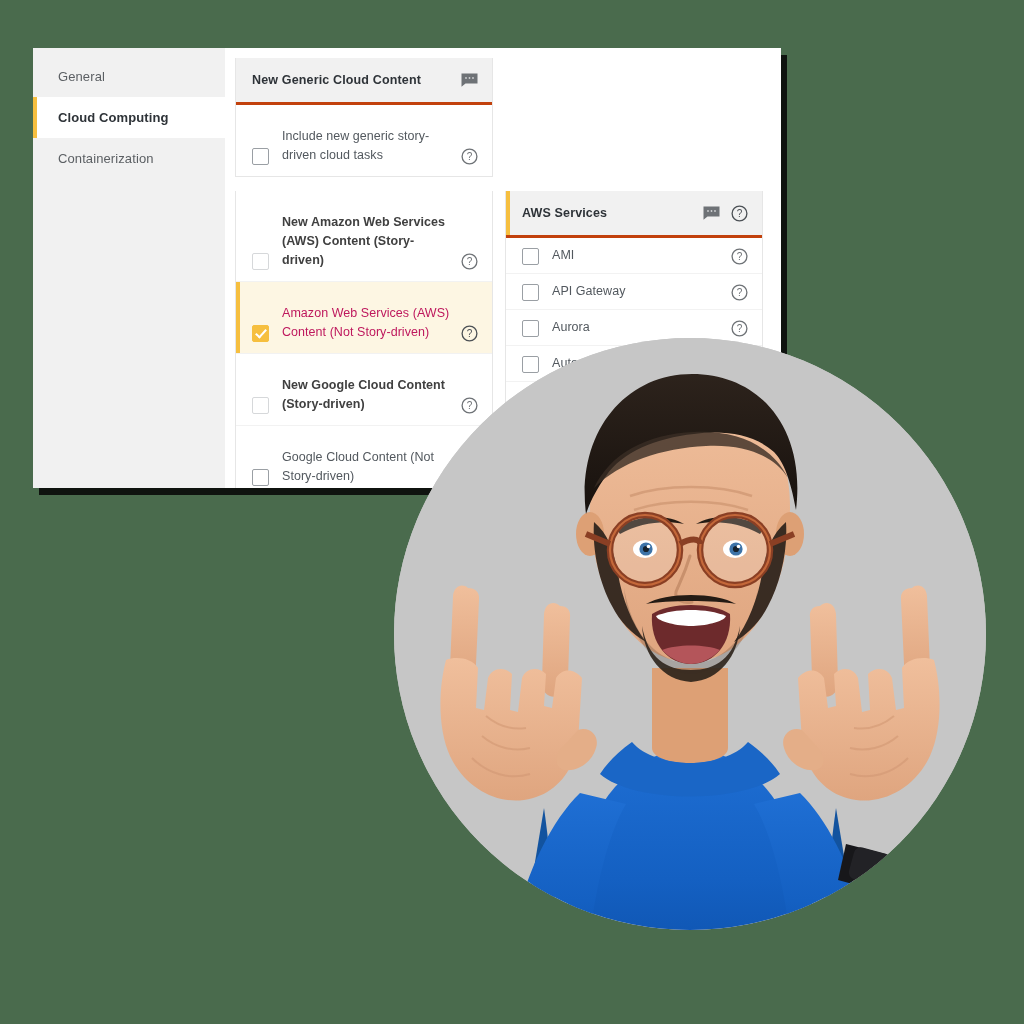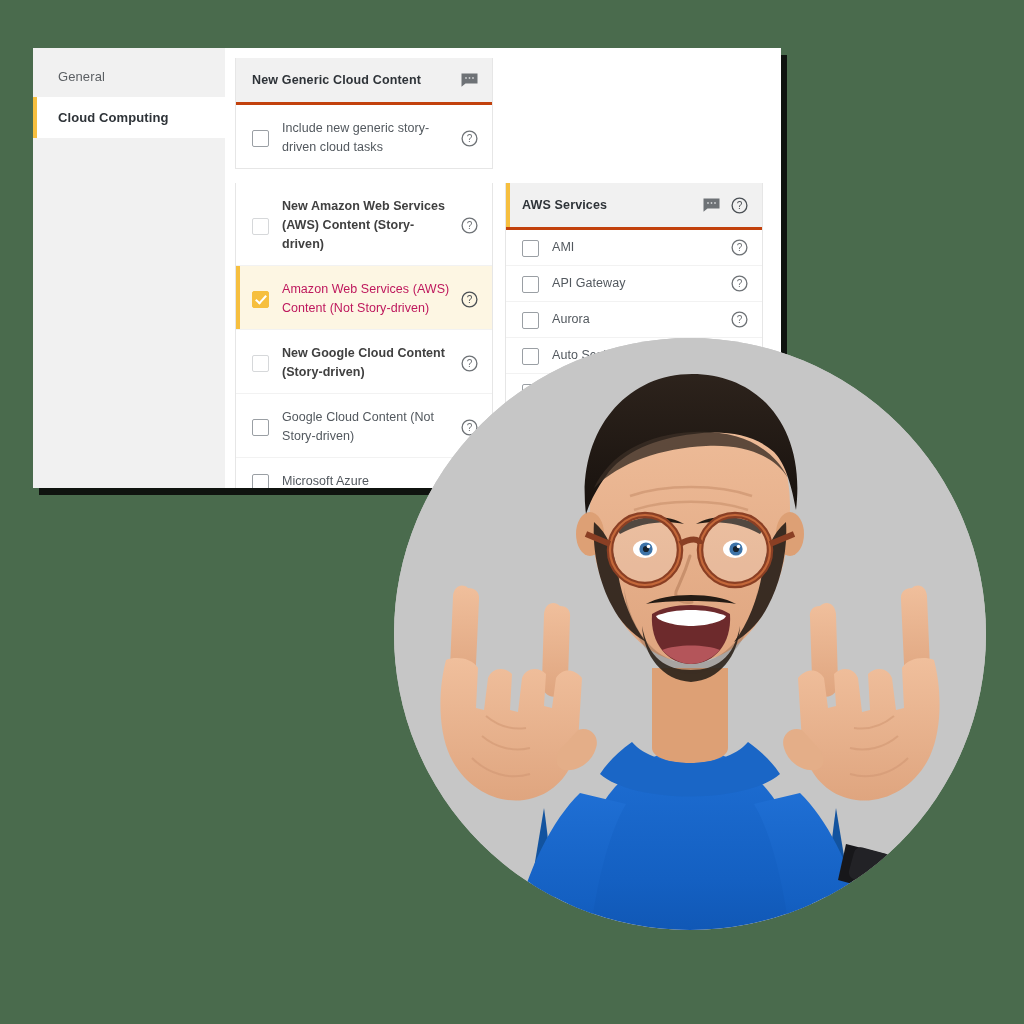--- a/index.html
+++ b/index.html
@@ -124,22 +124,22 @@
     display: block;
   }
   .icon-help {
     width: 17px; height: 17px;
     display: block;
   }
 
   
   .opt-row {
     display: flex;
-    align-items: center;
-    padding: 14px 14px 11px 16px;
+    align-items: flex-end;
+    padding: 22px 14px 11px 16px;
     position: relative;
     min-height: 42px;
     border-bottom: 1px solid #f2f2f2;
   }
   .opt-row:last-child { border-bottom: none; }
 
   .opt-row.compact { padding-top: 8px; padding-bottom: 8px; min-height: 32px; }
 
   .opt-row.selected {
     background: #fdf6e3;
@@ -206,20 +206,23 @@
 <body>
 
 <div class="app-window">
 
   <div class="sidebar">
     <div class="sidebar-item">
       <span>General</span>
     </div>
     <div class="sidebar-item active">
       <span>Cloud Computing</span>
+    </div>
+    <div class="sidebar-item">
+      <span>Containerization</span>
     </div>
   </div>
 
   <div class="content">
 
     <div class="card-row">
       <div class="card full">
         <div class="card-header">
           <div class="card-title">New Generic Cloud Content</div>
           <div class="hdr-icons">

